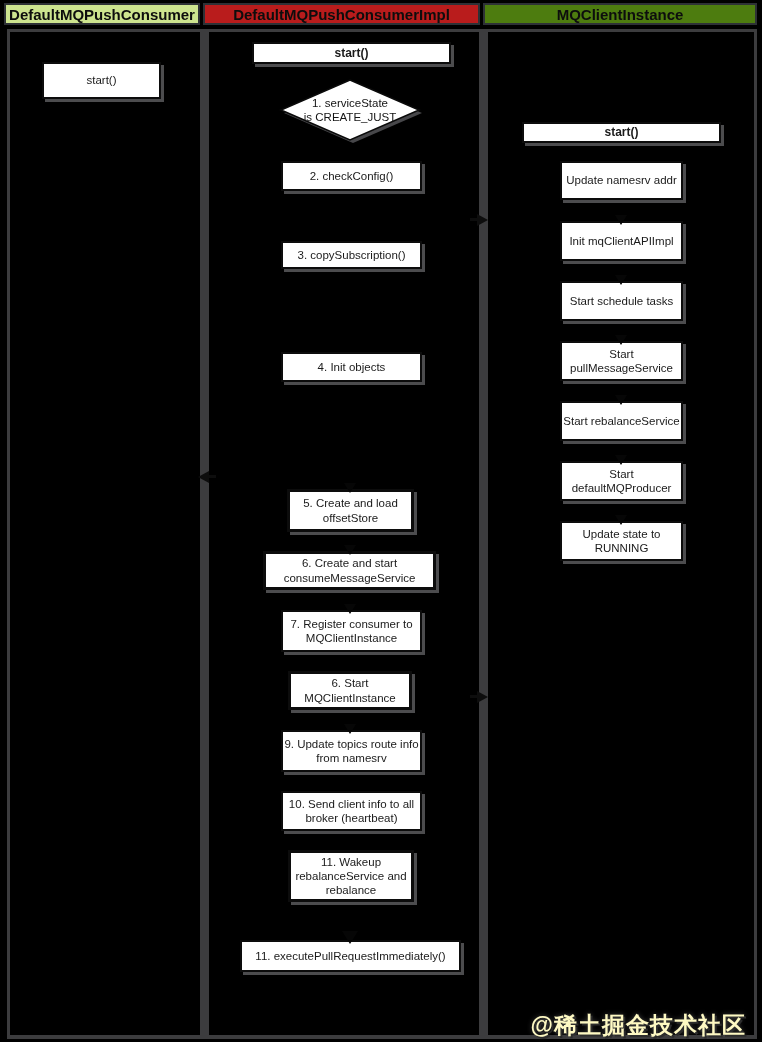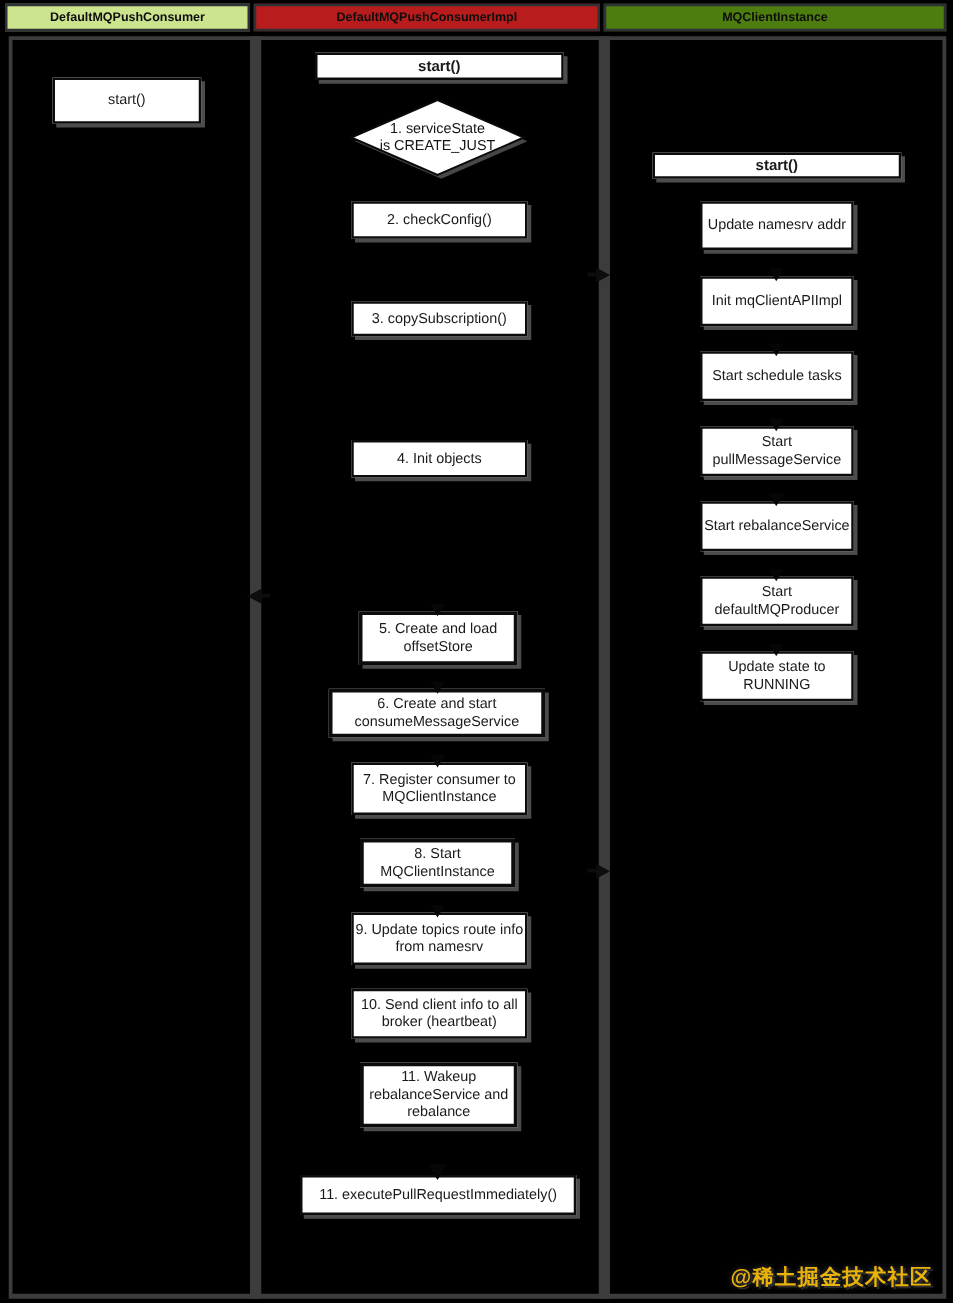--- a/index.html
+++ b/index.html
@@ -16,21 +16,21 @@
   }
   .lane-strip { position:absolute; top:29px; width:9px; height:1010px; background:#3c3c3e; }
   #strip-1 { left:200px; }
   #strip-2 { left:479px; }
 
   
   .lane-header {
     position:absolute; top:3px; height:22px;
     border:2px solid #2e3136;
     display:flex; align-items:center; justify-content:center;
-    font-size:10px; font-weight:bold; color:#0d0d0d;
+    font-size:15px; font-weight:bold; color:#0d0d0d;
   }
   #hdr-consumer { left:4px;   width:196px; }
   #hdr-impl     { left:203px; width:277px; }
   #hdr-client   { left:483px; width:274px; }
 
   
   .node {
     position:absolute; background:#fff;
     border:2px solid #0c0c0c;
     box-shadow:3px 3px 0 #4c4c4e;
@@ -92,22 +92,22 @@
   .gap-arrow .tail { position:absolute; top:-2px; width:8px; height:3px; background:#0d0d0d; }
   .gap-arrow.left  .tail { left:10px; }
   .gap-arrow.right .tail { left:-18px; }
   #ga-1 { left:198px; top:471px; }
   #ga-2 { left:477px; top:214px; }
   #ga-3 { left:477px; top:691px; }
 
   
   #watermark {
     position:absolute; right:16px; top:1010px; z-index:5;
-    font-size:17px; font-weight:bold; letter-spacing:1px;
-    color:#eab308;
+    font-size:23px; font-weight:bold; letter-spacing:1px;
+    color:#fef9c3;
     text-shadow:2px 2px 0 #2c2c2c, 0 0 5px #4a4a4a;
   }
 </style>
 </head>
 <body>
 
 <div id="canvas">
 
   <div class="frame"></div>
   <div class="lane-strip" id="strip-1"></div>
@@ -131,21 +131,21 @@
       <span>is CREATE_JUST</span>
     </div>
   </div>
 
   <div class="node" id="n-im-2">2. checkConfig()</div>
   <div class="node" id="n-im-3">3. copySubscription()</div>
   <div class="node" id="n-im-4">4. Init objects</div>
   <div class="node thick" id="n-im-5">5. Create and load offsetStore</div>
   <div class="node thick" id="n-im-6">6. Create and start consumeMessageService</div>
   <div class="node" id="n-im-7">7. Register consumer to MQClientInstance</div>
-  <div class="node thick" id="n-im-8">8. Start MQClientInstance</div>
+  <div class="node thick" id="n-im-8">6. Start MQClientInstance</div>
   <div class="node" id="n-im-9">9. Update topics route info from namesrv</div>
   <div class="node" id="n-im-10">10. Send client info to all broker (heartbeat)</div>
   <div class="node thick" id="n-im-11">11. Wakeup rebalanceService and rebalance</div>
   <div class="node" id="n-im-12">11. executePullRequestImmediately()</div>
 
   <div class="node bold" id="n-cl-start">start()</div>
   <div class="node" id="n-cl-1">Update namesrv addr</div>
   <div class="node" id="n-cl-2">Init mqClientAPIImpl</div>
   <div class="node" id="n-cl-3">Start schedule tasks</div>
   <div class="node" id="n-cl-4">Start pullMessageService</div>

